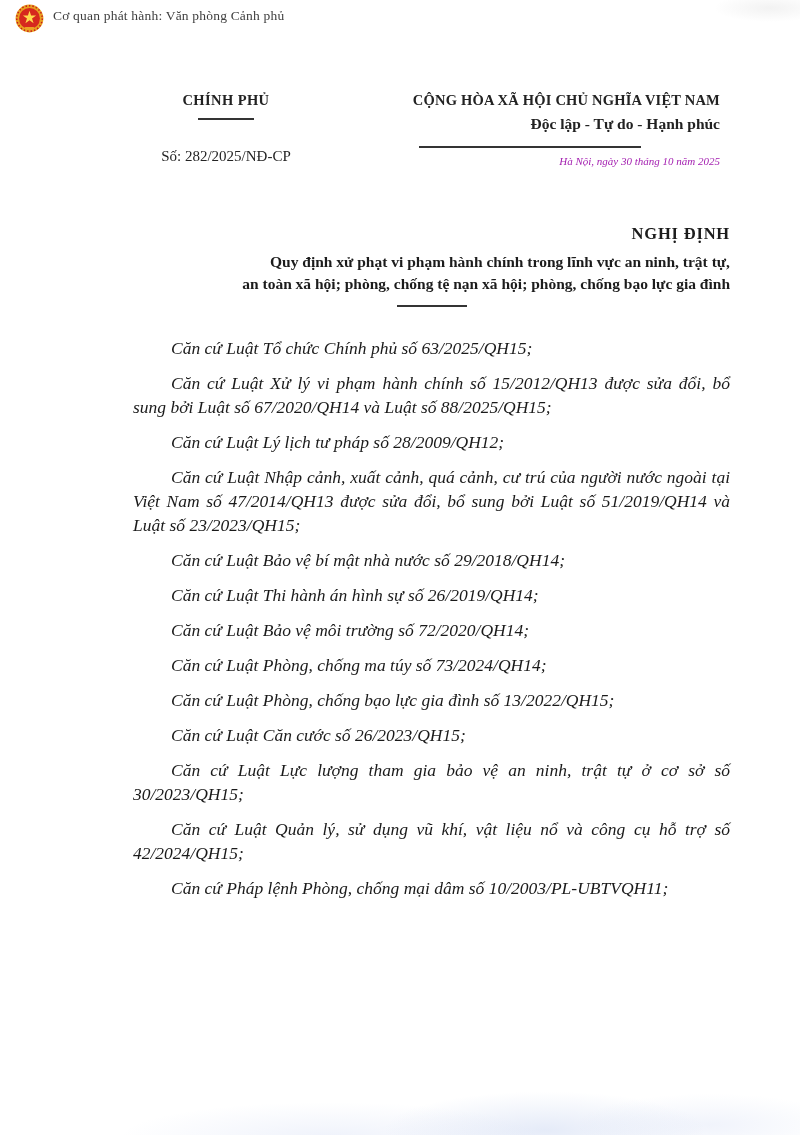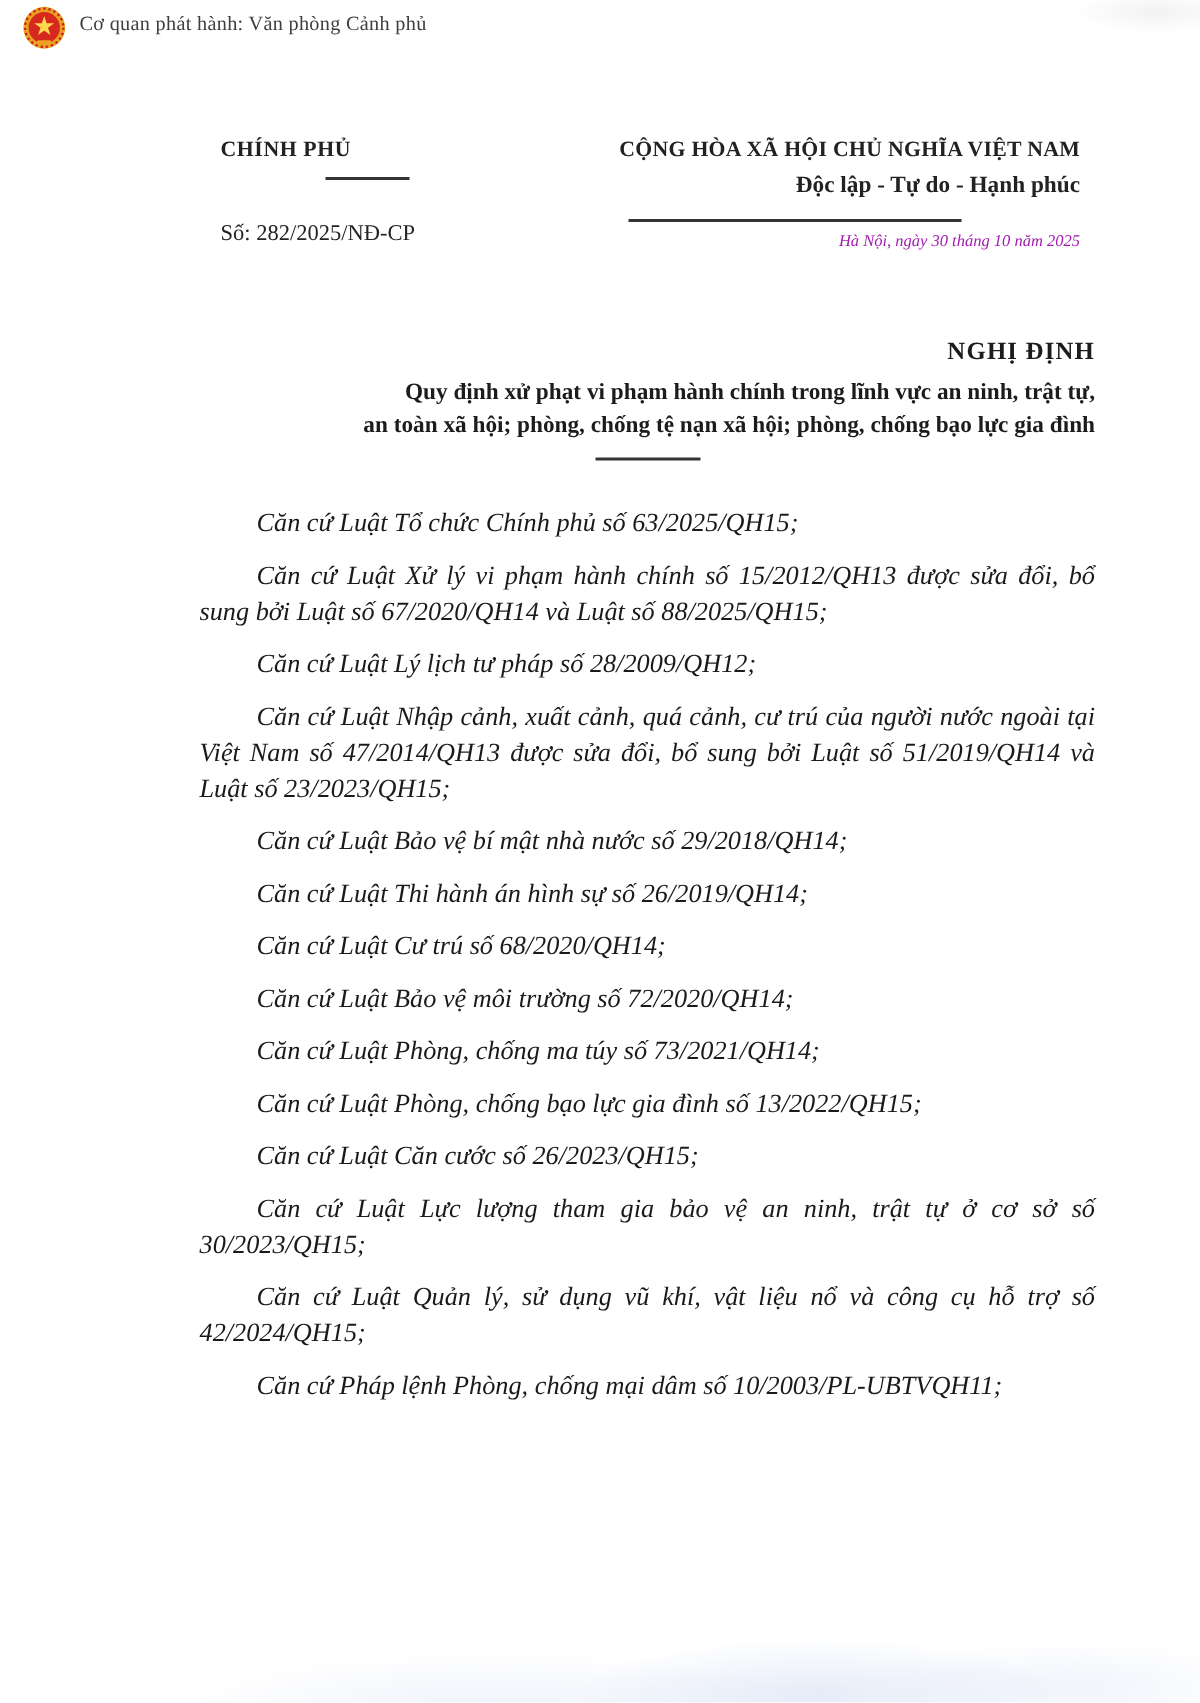--- a/index.html
+++ b/index.html
@@ -15,21 +15,21 @@
     position:absolute; top:0; left:0; right:0; height:42px;
     display:flex; align-items:center; padding-left:15px; gap:9px;
     background:#ffffff;
   }
   .emblem { width:29px; height:29px; display:inline-block; margin-top:-6px; }
   .emblem svg { width:100%; height:100%; display:block; }
   .issuer-label {
     font-size:13.5px; color:#3e3e3e; letter-spacing:.2px; margin-top:-10px;
   }
   
-  .col-left { position:absolute; left:147px; top:92px; width:196px; text-align:left; }
+  .col-left { position:absolute; left:128px; top:92px; width:196px; text-align:center; }
   .org { font-weight:bold; font-size:14.5px; letter-spacing:.4px; color:#222; }
   .org-line { width:56px; height:2px; background:#343434; margin:9px auto 0; }
   .doc-number { margin-top:28px; font-size:15px; color:#242424; }
   .col-right { position:absolute; left:340px; top:92px; width:380px; text-align:right; }
   .country { font-weight:bold; font-size:14.5px; letter-spacing:.2px; color:#222; }
   .motto { font-weight:bold; font-size:15.5px; margin-top:6px; color:#222; }
   .motto-line { width:222px; height:1.6px; background:#343434; margin:13px auto 0; }
   .place-date { margin-top:7px; font-style:italic; font-size:11px; color:#a21caf; }
   
   .doc-title { position:absolute; left:133px; top:224px; width:597px; text-align:right; }
@@ -97,23 +97,22 @@
       <div class="title-line"></div>
     </div>
 
     <div class="doc-body">
         <p class="para">Căn cứ Luật Tổ chức Chính phủ số 63/2025/QH15;</p>
         <p class="para">Căn cứ Luật Xử lý vi phạm hành chính số 15/2012/QH13 được sửa đổi, bổ sung bởi Luật số 67/2020/QH14 và Luật số 88/2025/QH15;</p>
         <p class="para">Căn cứ Luật Lý lịch tư pháp số 28/2009/QH12;</p>
         <p class="para">Căn cứ Luật Nhập cảnh, xuất cảnh, quá cảnh, cư trú của người nước ngoài tại Việt Nam số 47/2014/QH13 được sửa đổi, bổ sung bởi Luật số 51/2019/QH14 và Luật số 23/2023/QH15;</p>
         <p class="para">Căn cứ Luật Bảo vệ bí mật nhà nước số 29/2018/QH14;</p>
         <p class="para">Căn cứ Luật Thi hành án hình sự số 26/2019/QH14;</p>
-        <p class="para">Căn cứ Luật Cư trú số 68/2020/QH14;</p>
         <p class="para">Căn cứ Luật Bảo vệ môi trường số 72/2020/QH14;</p>
-        <p class="para">Căn cứ Luật Phòng, chống ma túy số 73/2021/QH14;</p>
+        <p class="para">Căn cứ Luật Phòng, chống ma túy số 73/2024/QH14;</p>
         <p class="para">Căn cứ Luật Phòng, chống bạo lực gia đình số 13/2022/QH15;</p>
         <p class="para">Căn cứ Luật Căn cước số 26/2023/QH15;</p>
         <p class="para">Căn cứ Luật Lực lượng tham gia bảo vệ an ninh, trật tự ở cơ sở số 30/2023/QH15;</p>
         <p class="para">Căn cứ Luật Quản lý, sử dụng vũ khí, vật liệu nổ và công cụ hỗ trợ số 42/2024/QH15;</p>
         <p class="para">Căn cứ Pháp lệnh Phòng, chống mại dâm số 10/2003/PL-UBTVQH11;</p>
       </div>
 
   </main>
 
   <div class="corner-noise"></div>

